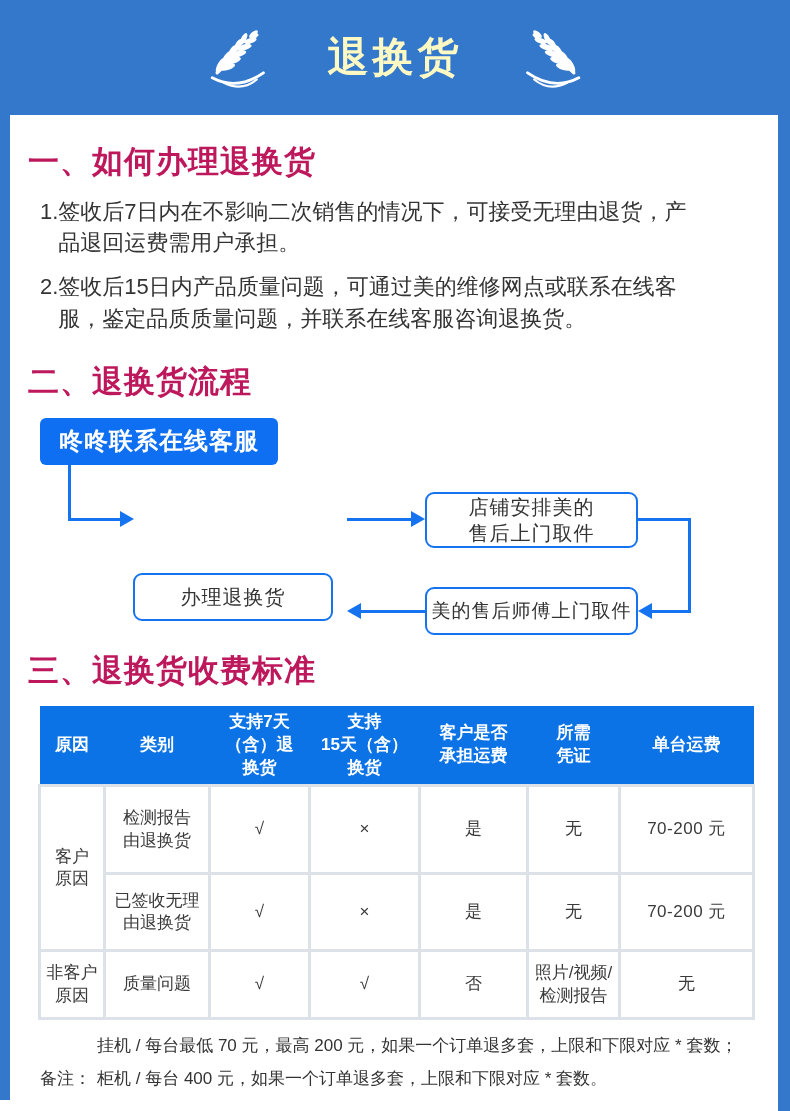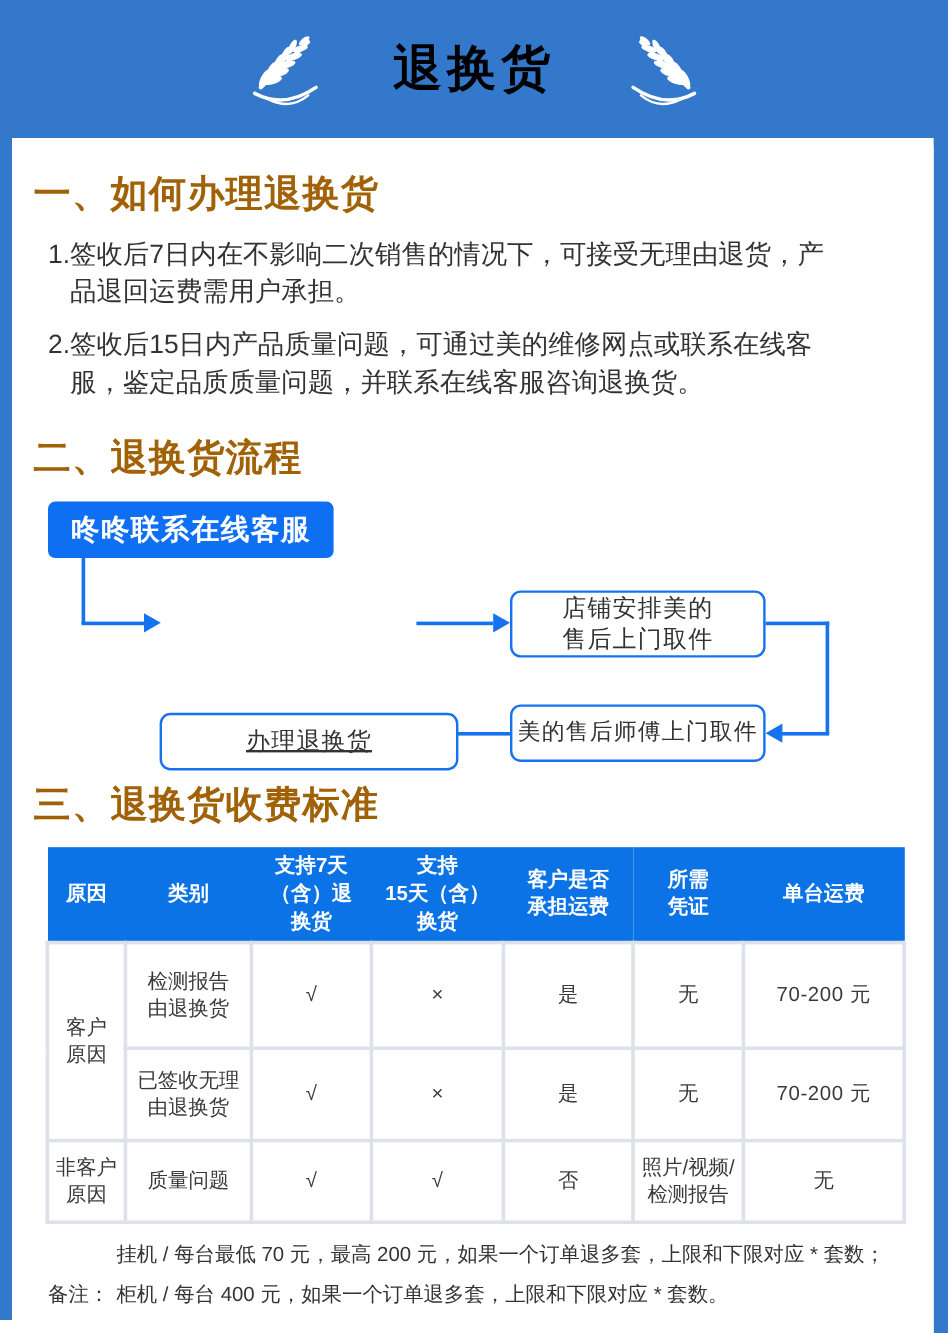--- a/index.html
+++ b/index.html
@@ -7,50 +7,50 @@
   body { font-family:"Liberation Sans","DejaVu Sans",sans-serif; }
   .page { position:relative; width:790px; height:1111px; background:#fff; margin:0 auto; overflow:hidden; }
 
   
   .banner { position:absolute; left:0; top:0; width:790px; height:115px; background:#3478cb;
             display:flex; align-items:center; justify-content:center; gap:58px; }
   .side-strip { position:absolute; background:#3478cb; }
   .side-left  { left:0;  top:115px; width:10px; height:985px; }
   .side-right { right:0; top:115px; width:12px; height:996px; }
 
-  .banner-title { color:#000000; font-size:41px; font-weight:bold; letter-spacing:4px; }
+  .banner-title { color:#fef9c3; font-size:41px; font-weight:bold; letter-spacing:4px; }
   .wheat { width:66px; height:62px; }
   .wheat.flip { transform:scaleX(-1); }
 
   
   .card { position:absolute; left:10px; top:115px; width:768px; height:996px;
           background:#fff; border-radius:8px 8px 0 0; padding:0 20px 0 18px; }
 
-  .sec-title { font-size:31px; font-weight:bold; color:#a16207; letter-spacing:1px; }
+  .sec-title { font-size:31px; font-weight:bold; color:#be185d; letter-spacing:1px; }
   .t1 { margin-top:26px; }
   .t2 { margin-top:27px; }
   .t3 { margin-top:12px; }
 
   .list-item { display:flex; margin-top:13px; margin-left:12px; font-size:22px; color:#333;
                line-height:1.42; }
   .list-item .num { flex:0 0 auto; }
   .pre { white-space:pre-line; }
 
   
   .flow { position:relative; height:220px; margin-top:15px; }
   .flow-start { position:absolute; left:12px; top:0; width:238px; height:47px; background:#0f6ff2;
                 border-radius:6px; color:#fff; font-size:24px; font-weight:bold;
                 display:flex; align-items:center; justify-content:center; letter-spacing:1px; }
   .fbox { position:absolute; border:2px solid #1673f0; border-radius:9px; background:#fff;
           color:#333; font-size:20px; display:flex; align-items:center; justify-content:center;
           text-align:center; line-height:1.3; letter-spacing:1px; }
   .fbox.a { left:105px; top:79px;  width:214px; height:48px; }
   .fbox.b { left:397px; top:74px;  width:213px; height:56px; }
   .fbox.c { left:397px; top:169px; width:213px; height:48px; font-size:19px; }
-  .fbox.d { left:105px; top:176px; width:249px; height:48px;text-decoration:underline; }
+  .fbox.d { left:105px; top:155px; width:200px; height:48px; }
   .fline { position:absolute; background:#1673f0; }
   .arrow { position:absolute; width:0; height:0; border-top:8px solid transparent; border-bottom:8px solid transparent; }
   .arrow.right { border-left:14px solid #1673f0; }
   .arrow.left  { border-right:14px solid #1673f0; }
   .l-v1 { left:40px;  top:47px;  width:3px;  height:55px; }
   .l-h1 { left:40px;  top:100px; width:52px; height:3px; }
   .ar1  { left:92px;  top:93px; }
   .l-h2 { left:319px; top:100px; width:64px; height:3px; }
   .ar2  { left:383px; top:93px; }
   .l-h3 { left:610px; top:100px; width:53px; height:3px; }

